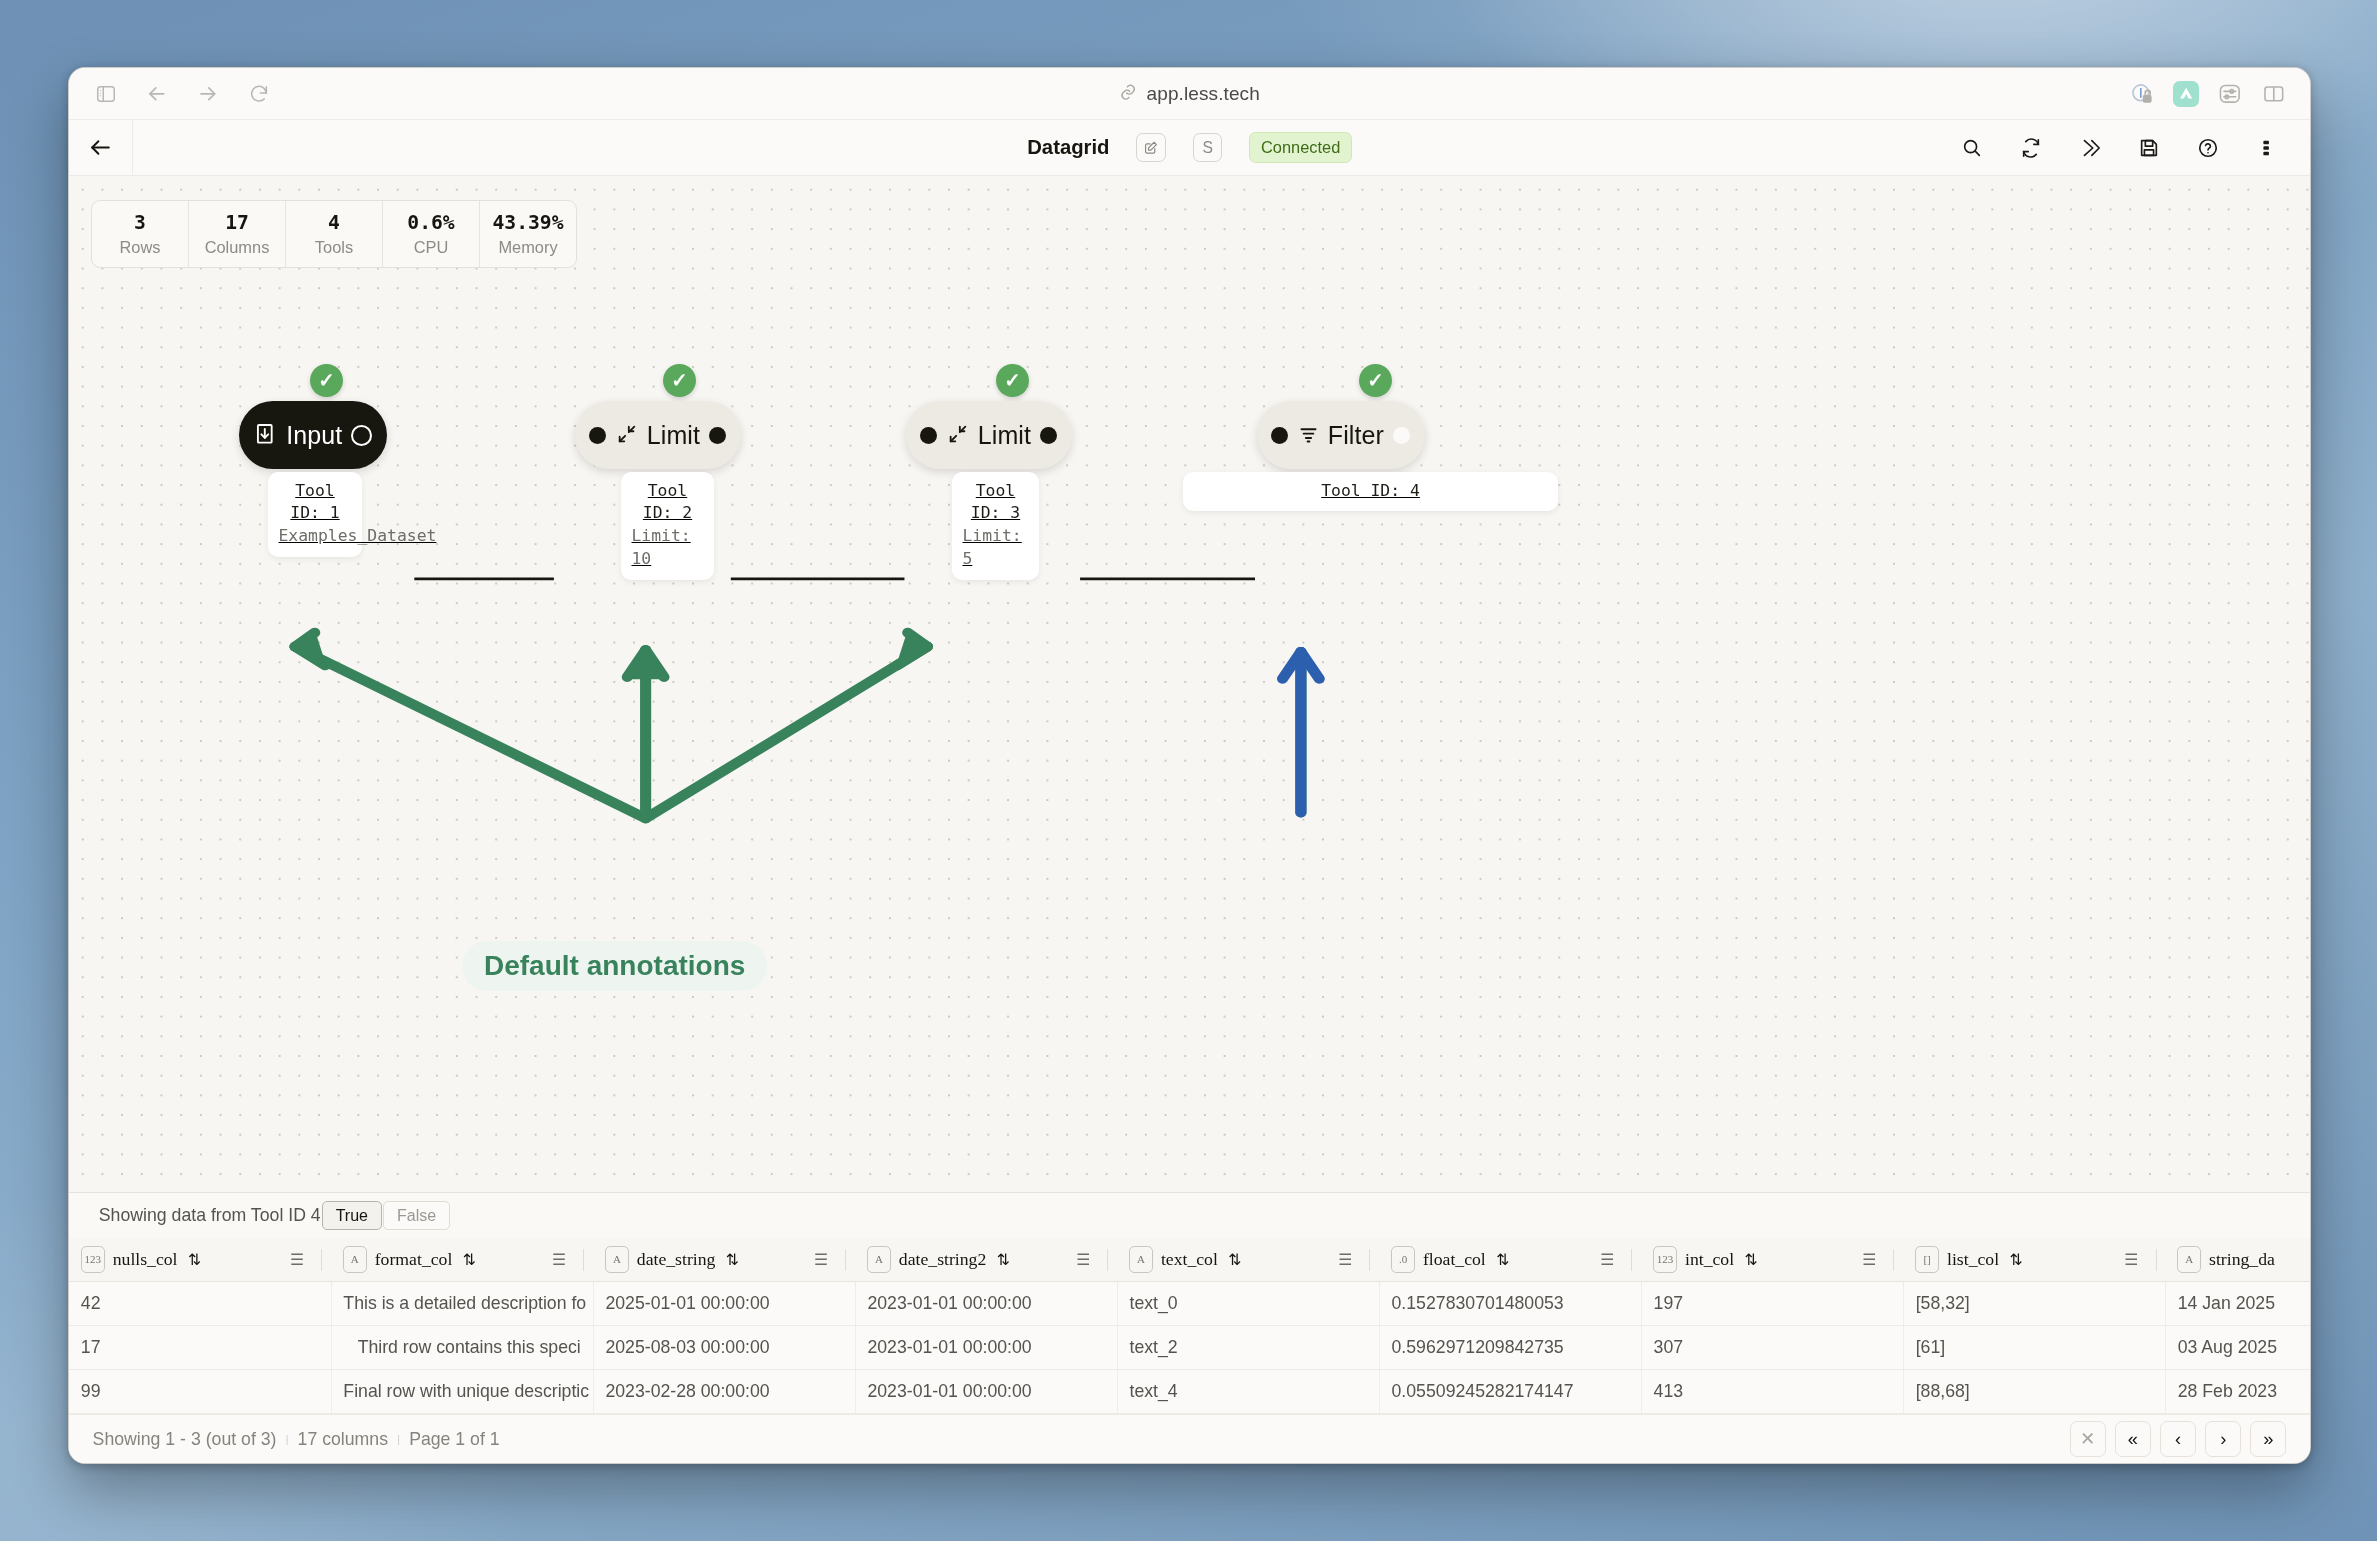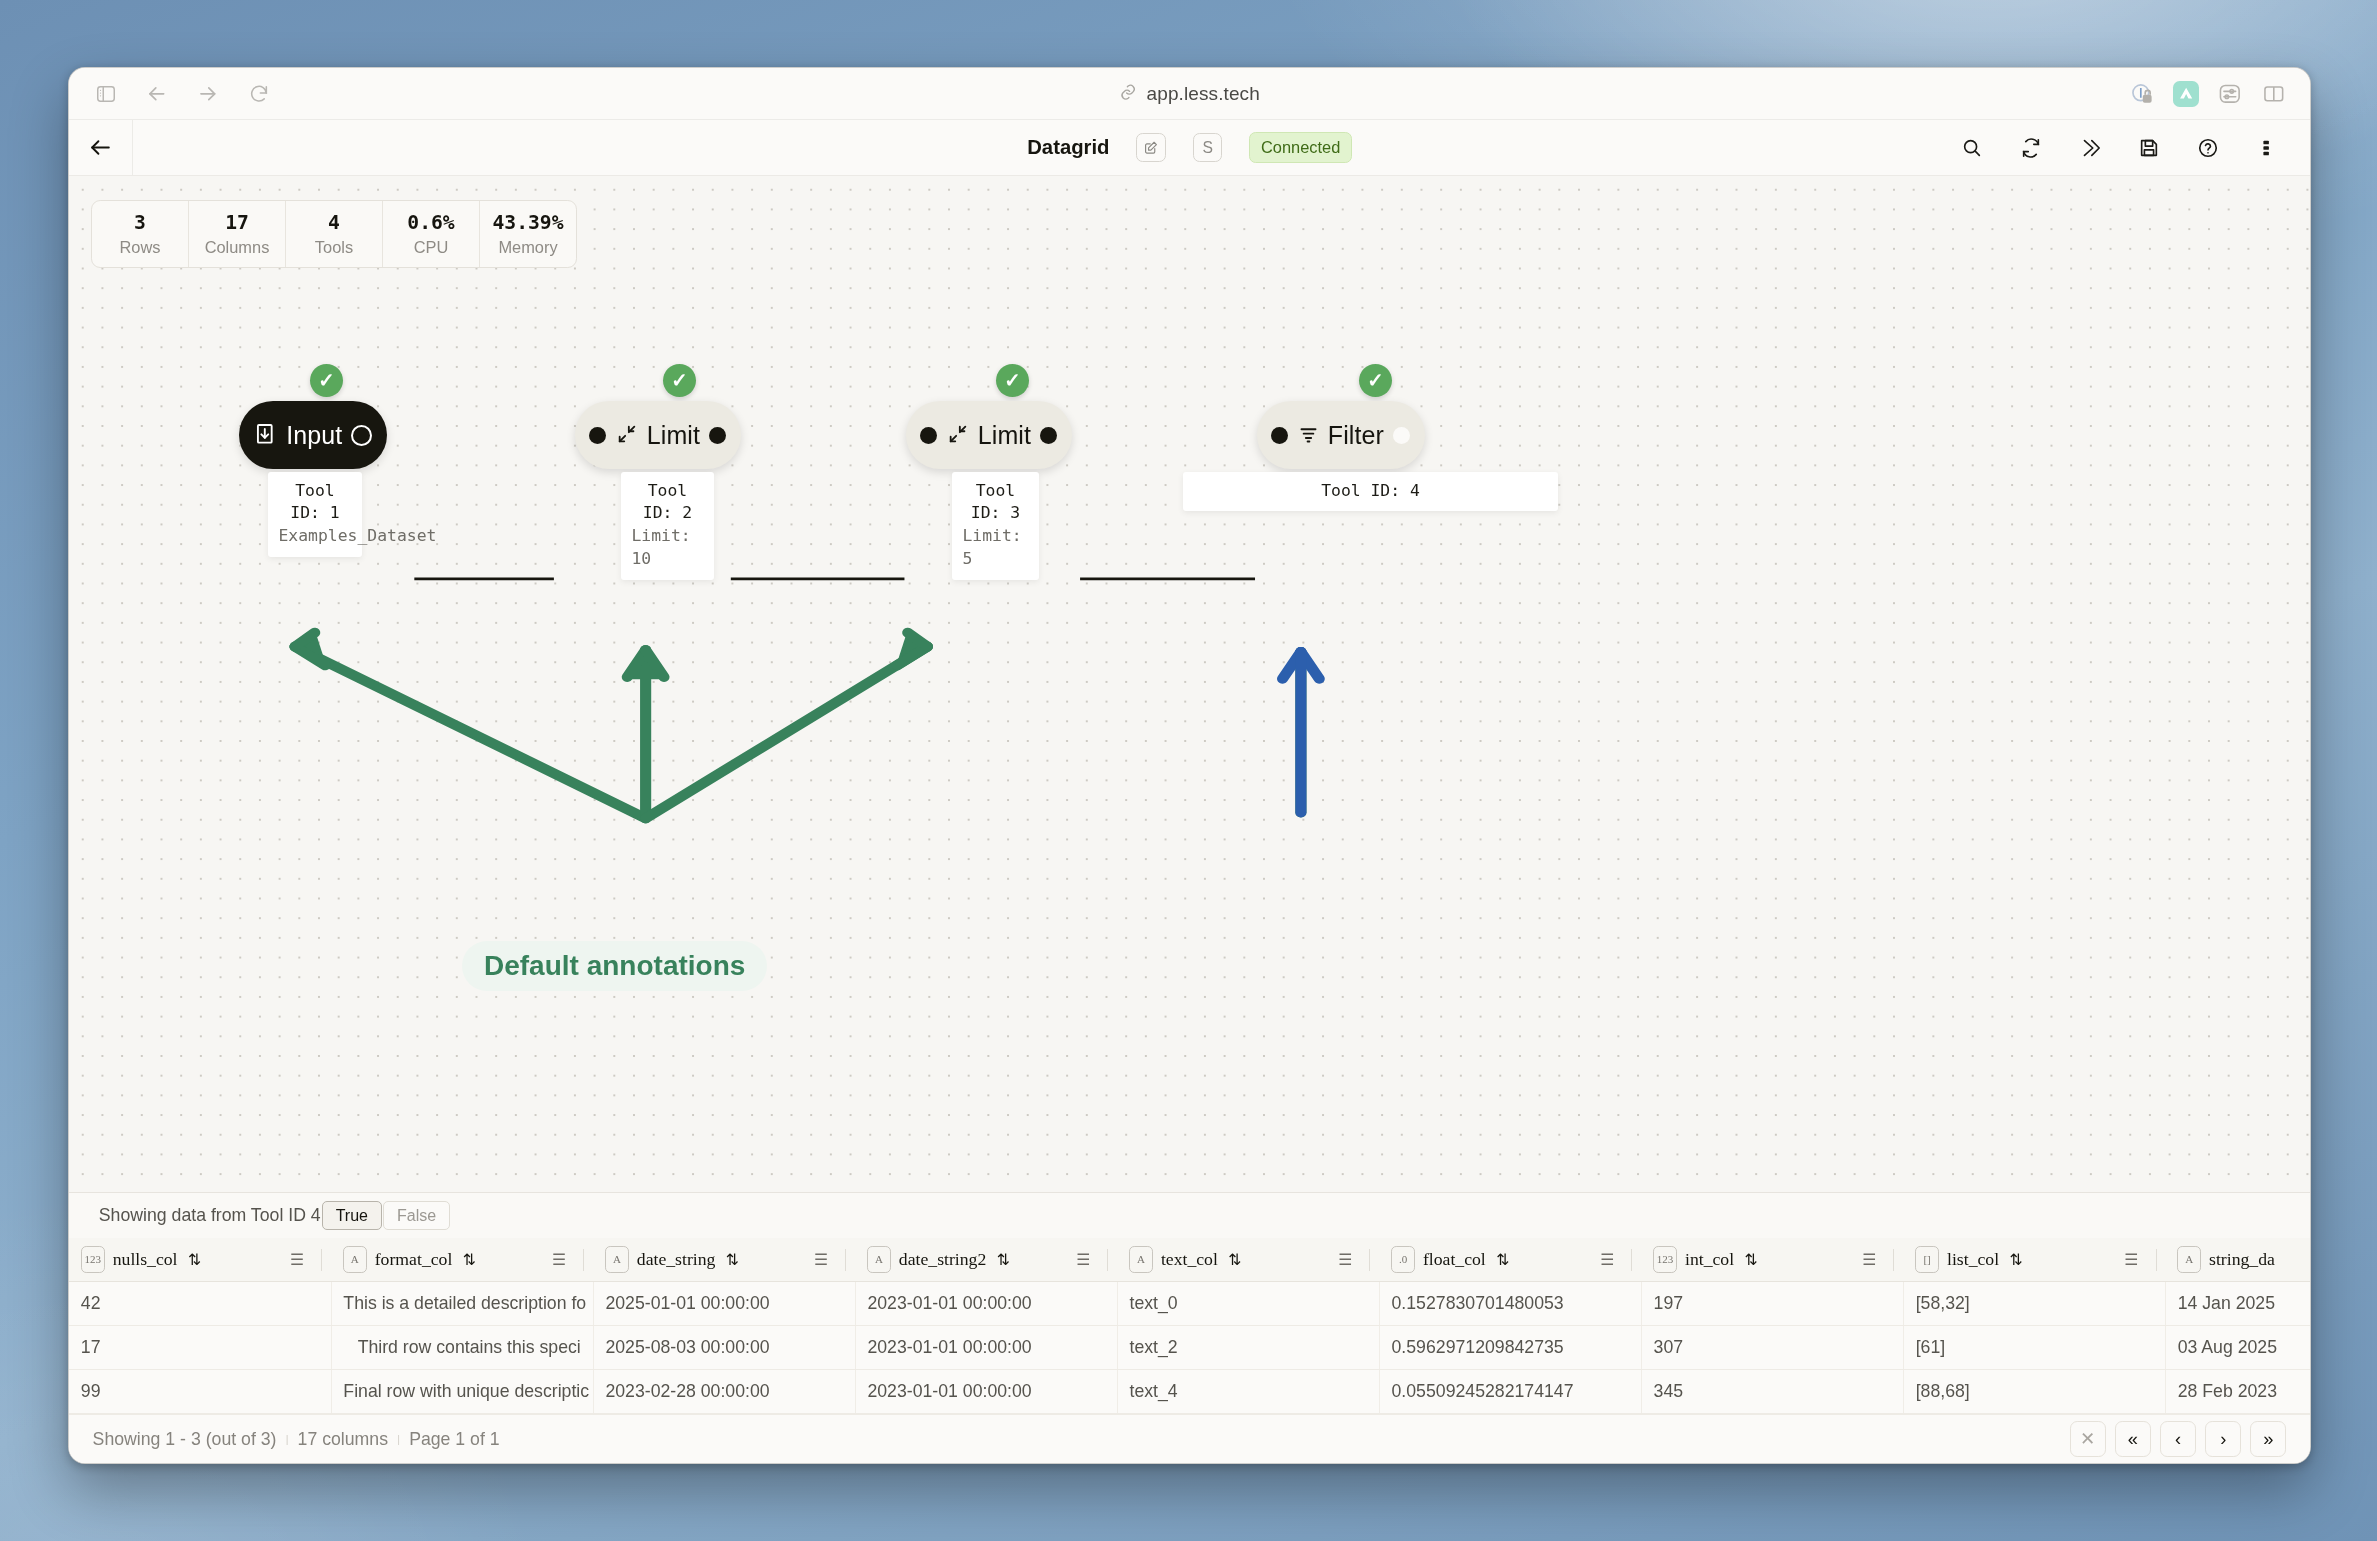--- a/index.html
+++ b/index.html
@@ -83,23 +83,24 @@
   .port{width:17px;height:17px;border-radius:50%;flex:0 0 auto;}
   .port.filled{background:#17160f;}
   .port.hollow-dark{border:2px solid #ffffff;background:transparent;}
   .port.hollow-light{background:#fbfaf8;}
   .ok-badge{
     position:absolute;width:33px;height:33px;border-radius:50%;background:#5aa85c;
     display:flex;align-items:center;justify-content:center;color:#fff;font-size:19.7px;font-weight:700;
     box-shadow:0 2px 5.2px rgba(0,0,0,.16);
   }
   .ann{
-    position:absolute;background:#fff;border-radius:3px;padding:7.9px 10.5px 9.2px;
+    position:absolute;background:#fff;border-radius:10px;padding:7.9px 10.5px 9.2px;
     font-family:"DejaVu Sans Mono","Liberation Mono",monospace;
     box-shadow:0 2px 6.6px rgba(0,0,0,.07);
+    text-decoration:underline;
   }
   .ann-title{font-size:16.4px;color:#1d1c16;text-align:center;line-height:1.35;}
   .ann-sub{font-size:16.4px;color:#6f6d67;line-height:1.42;}
   .ann-sub.center{text-align:center;}
 
   .cap{
     position:absolute;border-radius:26px;padding:9.2px 22px;font-size:28px;font-weight:700;white-space:nowrap;
   }
   .cap.green{background:#eef5f0;color:#38825c;}
   .cap.blue{background:#eaf0f8;color:#2c5fad;}
@@ -541,21 +542,21 @@
             <td>[61]</td>
             <td>03 Aug 2025</td>
           </tr>
           <tr>
             <td>99</td>
             <td class="red">Final row with unique descriptic</td>
             <td>2023-02-28 00:00:00</td>
             <td>2023-01-01 00:00:00</td>
             <td>text_4</td>
             <td>0.05509245282174147</td>
-            <td>345</td>
+            <td>413</td>
             <td>[88,68]</td>
             <td>28 Feb 2023</td>
           </tr>
         </tbody>
       </table>
     </div>
 
     <div class="dp-foot">
       <span class="dp-foot-text">Showing 1 - 3 (out of 3)</span>
       <span class="sep">|</span>

